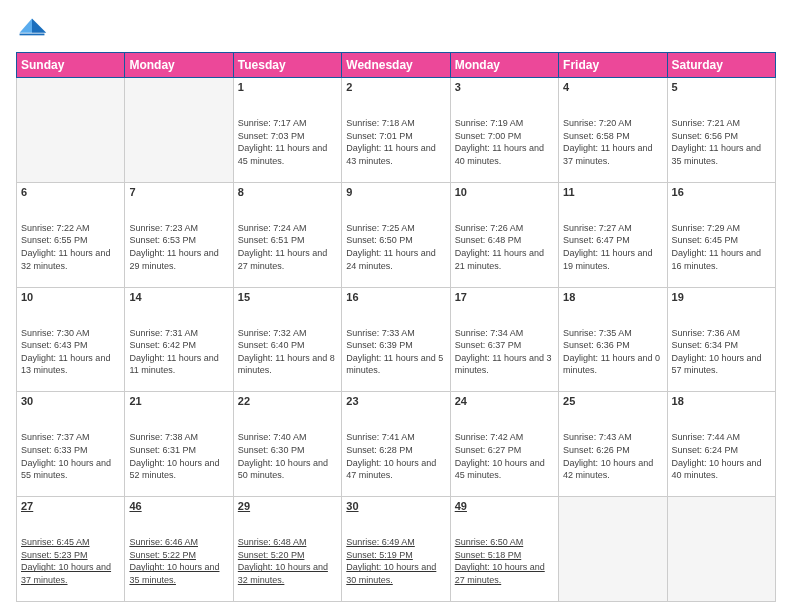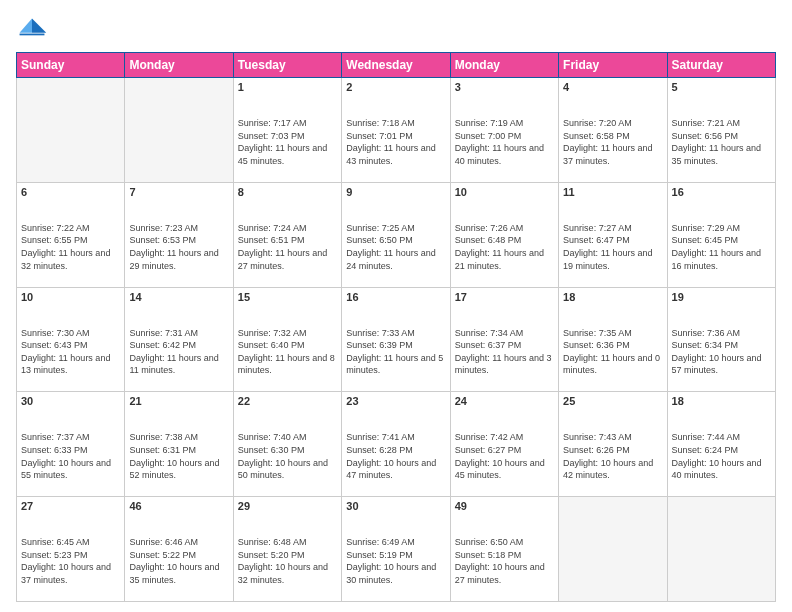--- a/index.html
+++ b/index.html
@@ -83,20 +83,21 @@
       font-size: 9.5px;
       color: #333;
       height: 78px;
       background: #fff;
     }
     .calendar td.empty {
       background: #f5f5f5;
     }
     .calendar tr:last-child td {
       height: 78px;
+      text-decoration: underline;
     }
     .day-num {
       font-size: 11px;
       font-weight: bold;
       color: #333;
       display: block;
       margin-bottom: 2px;
     }
     .day-info {
       font-size: 9px;

